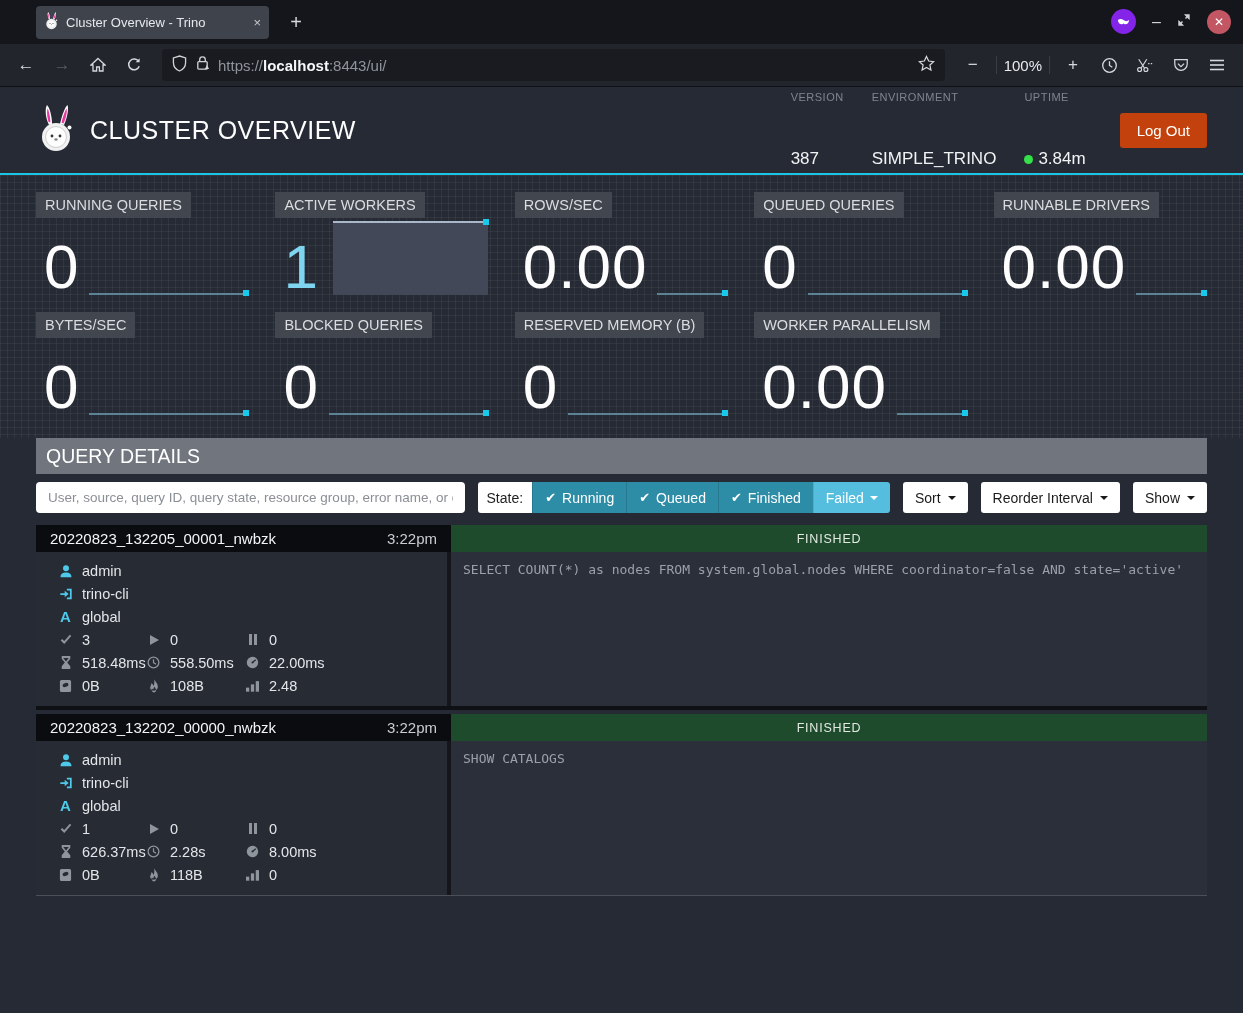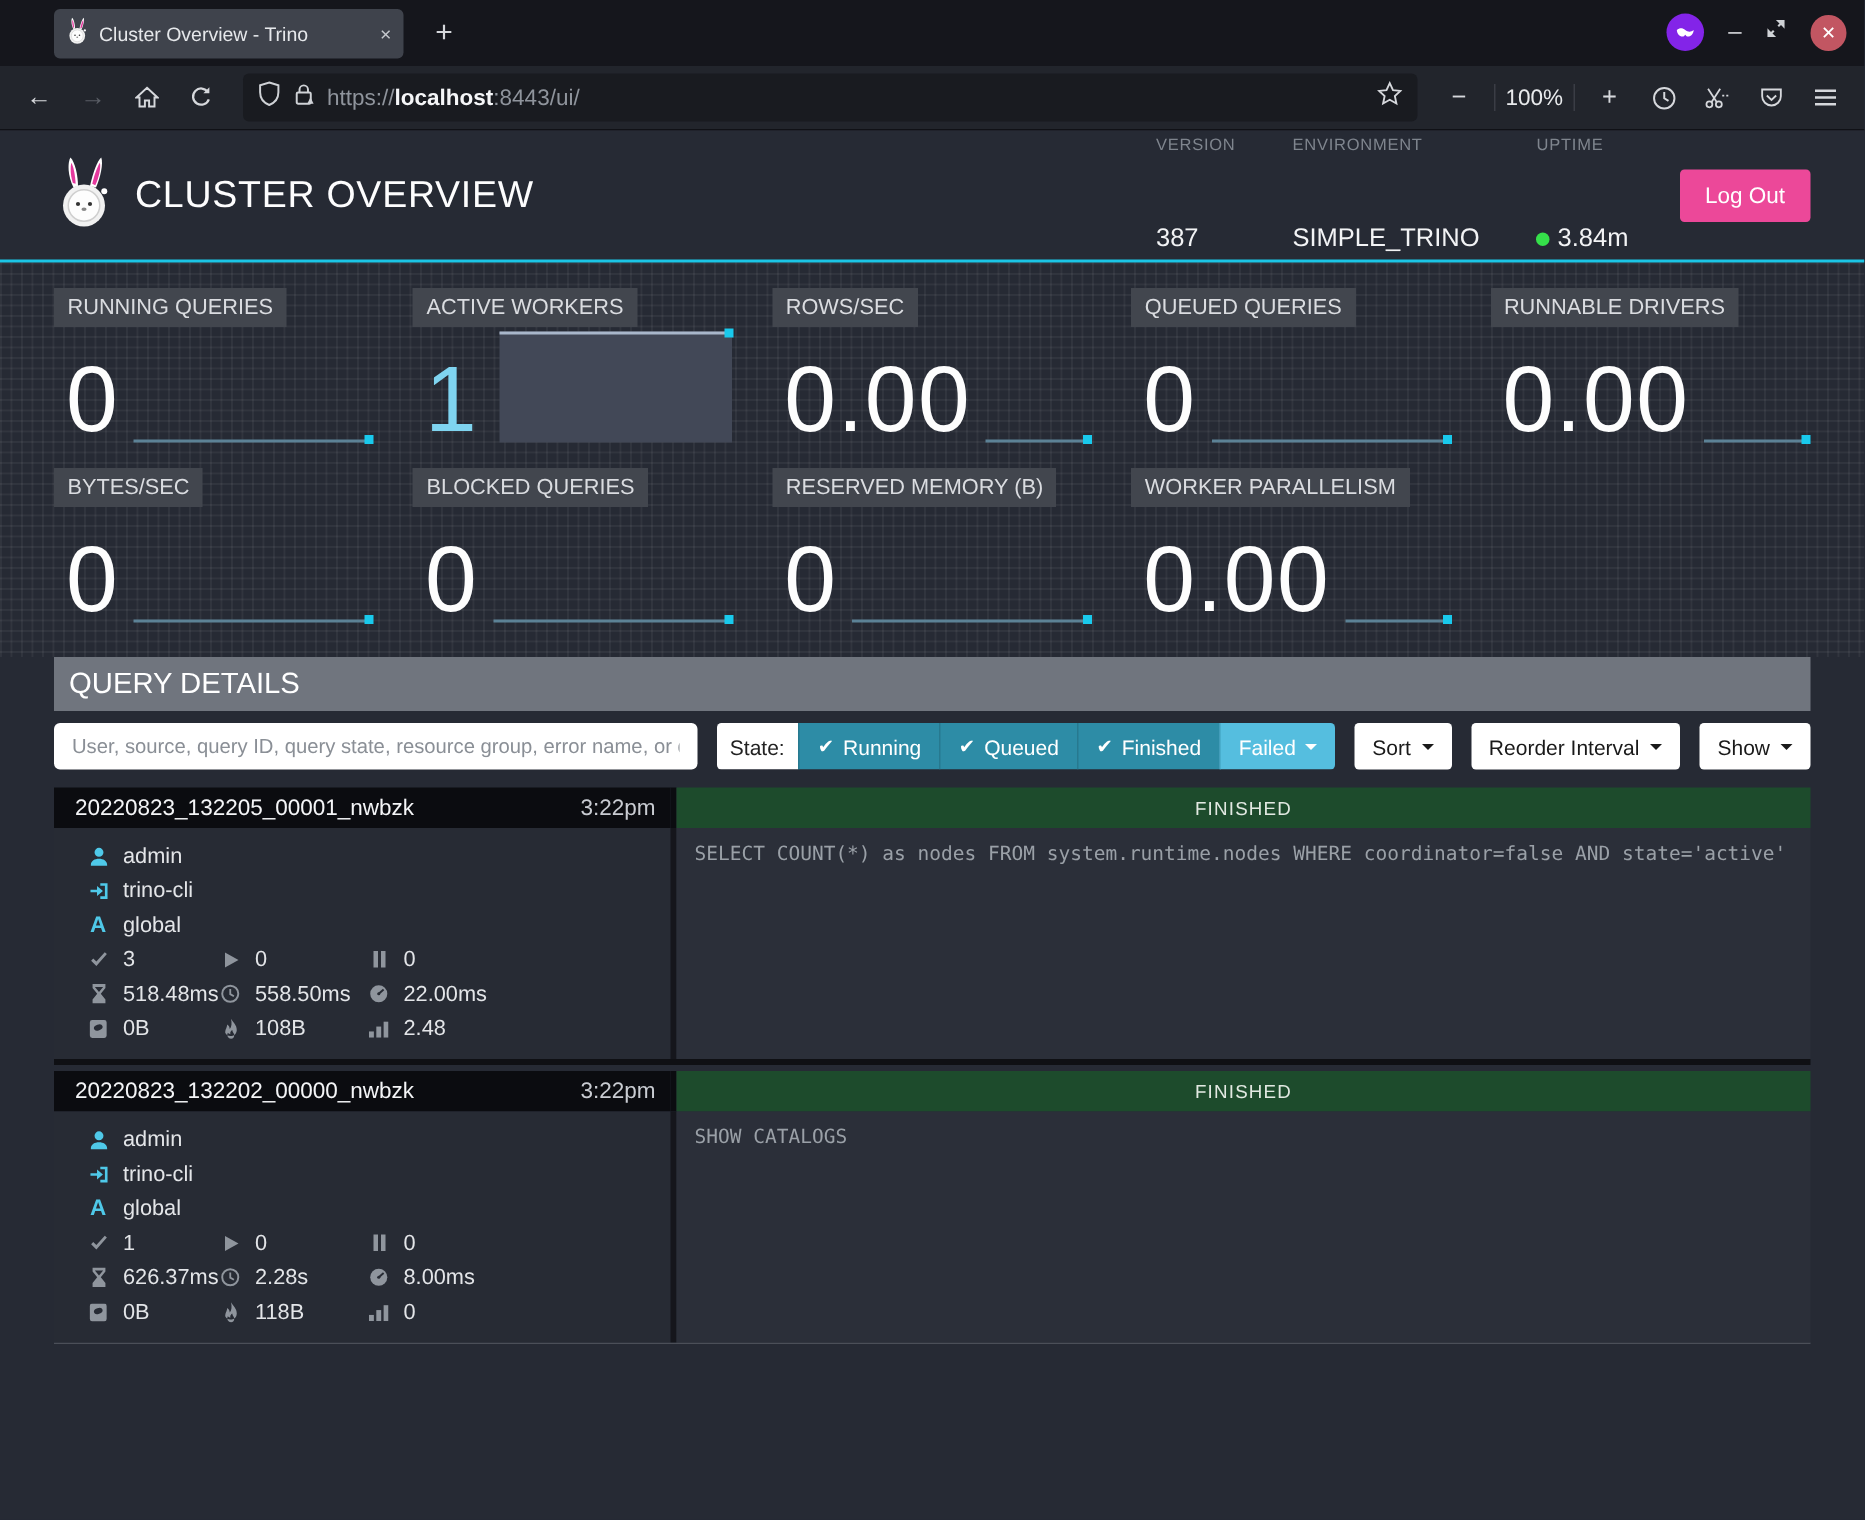--- a/index.html
+++ b/index.html
@@ -26,26 +26,26 @@
   .url-text { flex:1; font-size:15px; color:#8f949c; white-space:nowrap; overflow:hidden; }
   .url-host { color:#f5f6f8; font-weight:bold; }
   .zoom-group { display:flex; align-items:center; gap:2px; color:#e8eaec; font-size:15px; }
   .zoom-sep { width:1px; height:18px; background:#3a3d45; margin:0 5px; }
 
   
   .page { height:926px; background:#262a34; position:relative; }
   .hdr { height:86px; display:flex; align-items:center; padding:0 36px; }
   .hdr-title { color:#fdfdfe; font-size:25px; letter-spacing:.5px; margin-left:14px; flex:0; white-space:nowrap; }
   .hdr-spacer { flex:1; }
-  .meta { display:flex; gap:38px; margin-right:34px; }
+  .meta { display:flex; gap:28px; margin-right:34px; }
   .meta-item {}
   .meta-label { color:#7f858e; font-size:11px; letter-spacing:.5px; margin-bottom:3px; }
   .meta-value { color:#f2f3f5; font-size:17px; display:flex; align-items:center; gap:5px;margin-top:46px; }
   .dot-green { width:9px; height:9px; border-radius:50%; background:#35e04a; display:inline-block; }
-  .logout-btn { background:#ec4899; color:#fff; border:none; font-size:15px; padding:9px 17px; border-radius:3px;
+  .logout-btn { background:#c2410c; color:#fff; border:none; font-size:15px; padding:9px 17px; border-radius:3px;
     font-family:inherit; }
   .cyan-line { height:2px; background:#1bc5e6; margin:0 0 0 0; }
 
   
   .stats-wrap { padding:17px 36px 19px 36px;
     background-image:linear-gradient(rgba(255,255,255,.05) 1px, transparent 1px),
       linear-gradient(90deg, rgba(255,255,255,.05) 1px, transparent 1px);
     background-size:7px 7px; }
   .cards { display:grid; grid-template-columns:1fr 1fr 1fr 1fr 1fr; column-gap:26px; row-gap:13px; }
   .card { position:relative; height:107px; display:flex; align-items:flex-end; padding:0 1px 4px 8px; }
@@ -478,21 +478,21 @@
                     <rect x="0" y="9" width="4" height="5"></rect>
                     <rect x="6" y="5" width="4" height="9"></rect>
                     <rect x="12" y="1" width="4" height="13"></rect>
                   </svg>
                 </span>
                 <span>2.48</span>
               </span>
           </div>
         </div>
         <div class="q-gapcell" style="background:#15161c"></div>
-        <pre class="q-sql">SELECT COUNT(*) as nodes FROM system.runtime.nodes WHERE coordinator=false AND state='active'</pre>
+        <pre class="q-sql">SELECT COUNT(*) as nodes FROM system.global.nodes WHERE coordinator=false AND state='active'</pre>
       </div>
     </div>
 
     <div class="row-sep"></div>
 
     <div class="q-row q-bottom" style="margin-top:4px">
       <div class="q-head">
         <div class="q-head-left">
           <a href="#" class="q-id">20220823_132202_00000_nwbzk</a>
           <span class="q-time">3:22pm</span>

